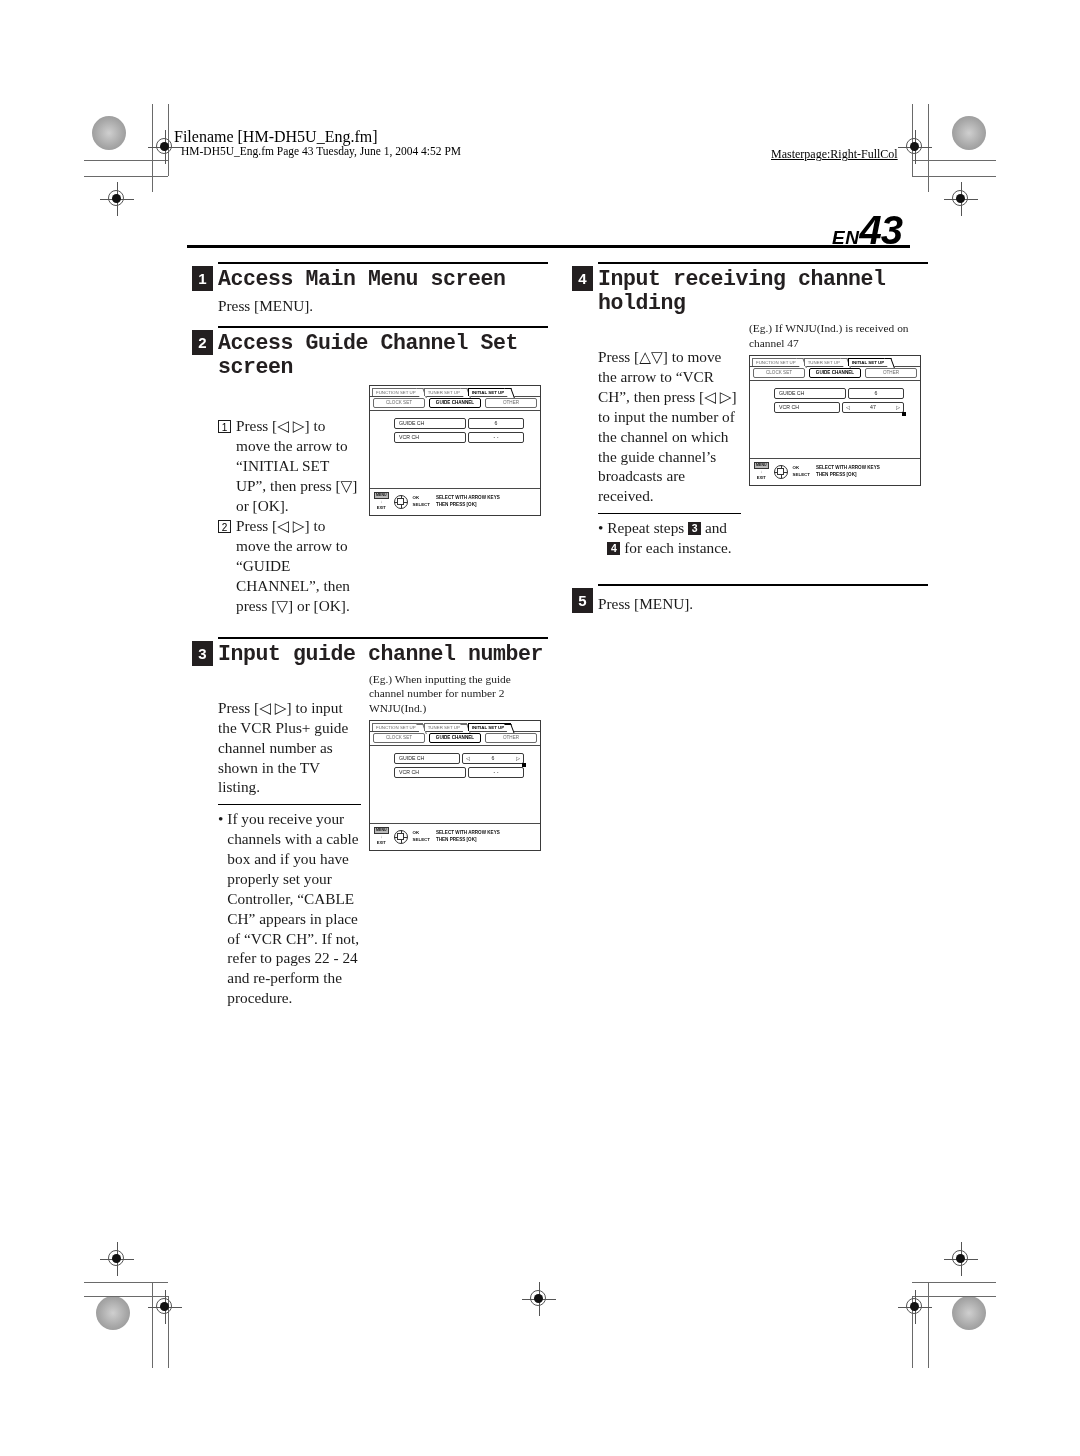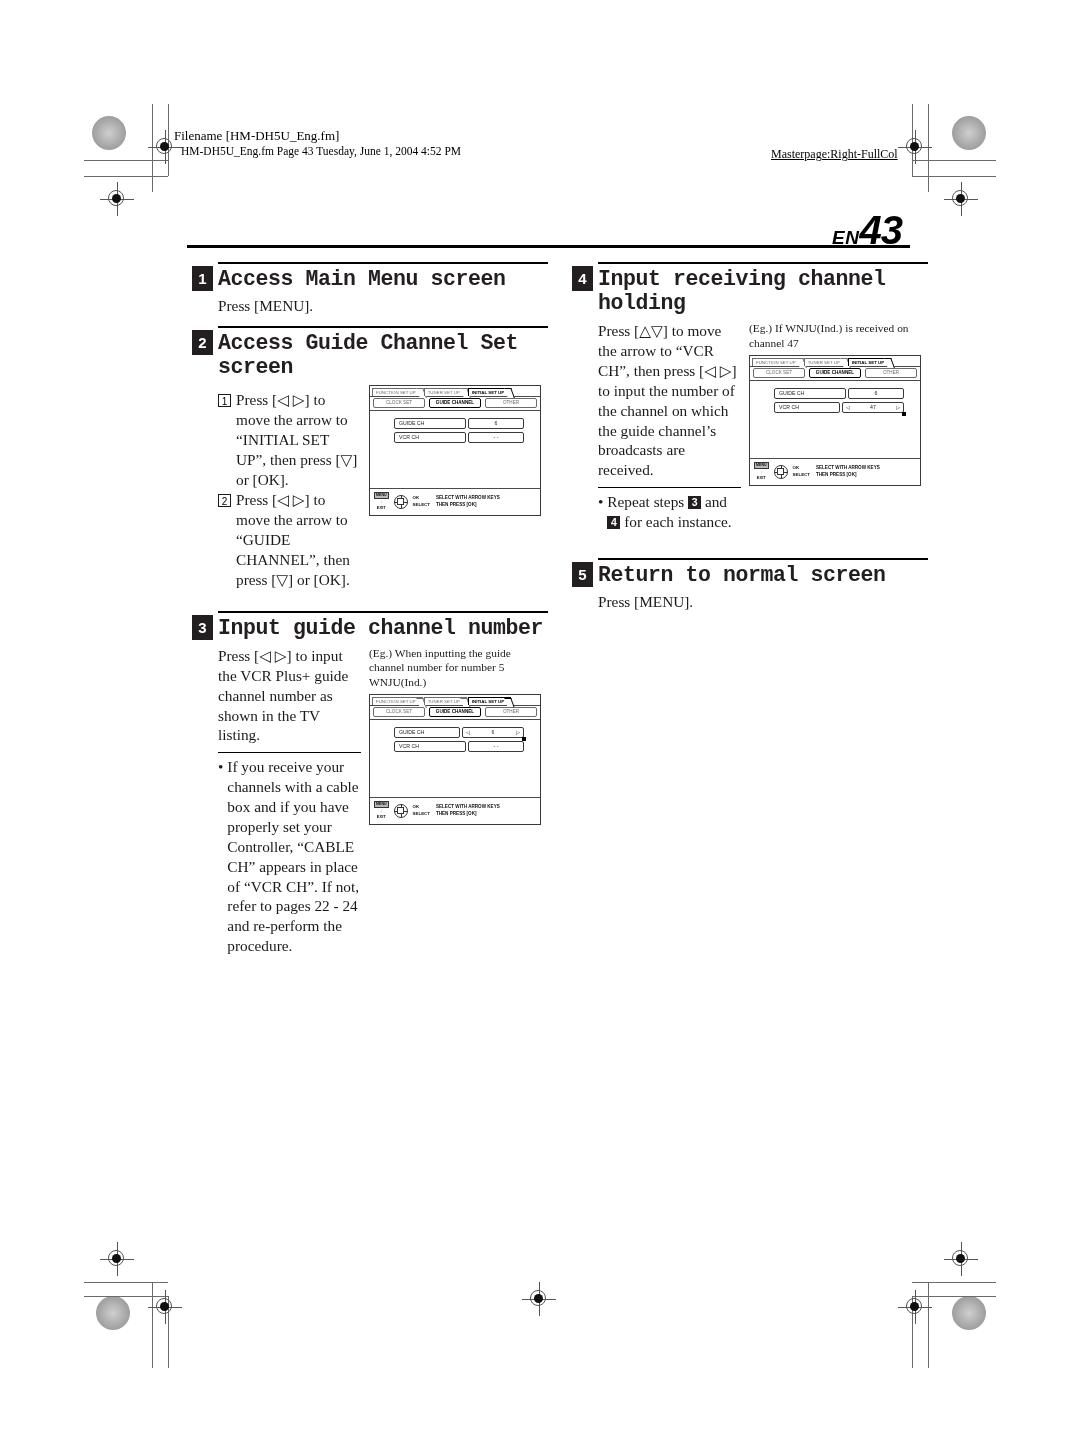--- a/index.html
+++ b/index.html
@@ -59,21 +59,21 @@
     position: absolute;
     background: #6a6a6a;
   }
   .tl-h { height: 1px; }
   .tl-v { width: 1px; }
 
   
   .hdr-filename {
     position: absolute;
     left: 174px; top: 128px;
-    font-size: 13px;
+    font-size: 16px;
     font-family: "Liberation Serif", serif;
     white-space: nowrap;
   }
   .hdr-sub {
     position: absolute;
     left: 181px; top: 145px;
     font-size: 11.5px;
     font-family: "Liberation Serif", serif;
     white-space: nowrap;
   }
@@ -197,21 +197,21 @@
   .bullet .dotmark { flex: 0 0 auto; margin-right: 4px; line-height: 1.30; }
   .bullet .btxt { flex: 1 1 auto; }
 
   .hrule {
     border-top: 1.4px solid #000;
     margin: 7px 0 4px 0;
   }
 
   
   .split { display: flex; gap: 8px; }
-  .split .txt { flex: 0 0 143px; }
+  .split .txt { flex: 0 0 143px; margin-top: 26px; }
   .split .fig { flex: 1 1 auto; }
 
   
   .osd {
     width: 172px;
     border: 1.3px solid #3a3a3a;
     background: #fff;
     box-sizing: border-box;
     font-family: "Liberation Sans", sans-serif;
     position: relative;
@@ -558,21 +558,21 @@
       <div class="body-txt">Press [◁ ▷] to input the VCR Plus+ guide channel number as shown in the TV listing.</div>
       <div class="hrule"></div>
       <div class="bullet-block">
         <div class="bullet">
           <span class="dotmark body-txt">•</span>
           <span class="btxt body-txt">If you receive your channels with a cable box and if you have properly set your Controller, “CABLE CH” appears in place of “VCR CH”. If not, refer to pages 22 - 24 and re-perform the procedure.</span>
         </div>
       </div>
     </div>
     <div class="fig">
-      <div class="fig-caption">(Eg.) When inputting the guide channel number for number 5 WNJU(Ind.)</div>
+      <div class="fig-caption">(Eg.) When inputting the guide channel number for number 2 WNJU(Ind.)</div>
 
       <div class="osd">
         <div class="osd-tabs">
           <div class="osd-tab">FUNCTION SET UP</div>
           <div class="osd-tab">TUNER SET UP</div>
           <div class="osd-tab active">INITIAL SET UP</div>
         </div>
         <div class="osd-subtabs">
           <div class="osd-subtab">CLOCK SET</div>
           <div class="osd-subtab active">GUIDE CHANNEL</div>
@@ -691,17 +691,16 @@
             <div>SELECT WITH ARROW KEYS</div>
             <div>THEN PRESS [OK]</div>
           </div>
         </div>
       </div>
     </div>
   </div>
 
   <div class="step" style="margin-top:26px;">
     <div class="step-badge">5</div>
-    <div class="step-title">Return to normal screen</div>
   </div>
   <div class="body-txt press-line">Press [MENU].</div>
 
 </div>
 
 </body></html>

